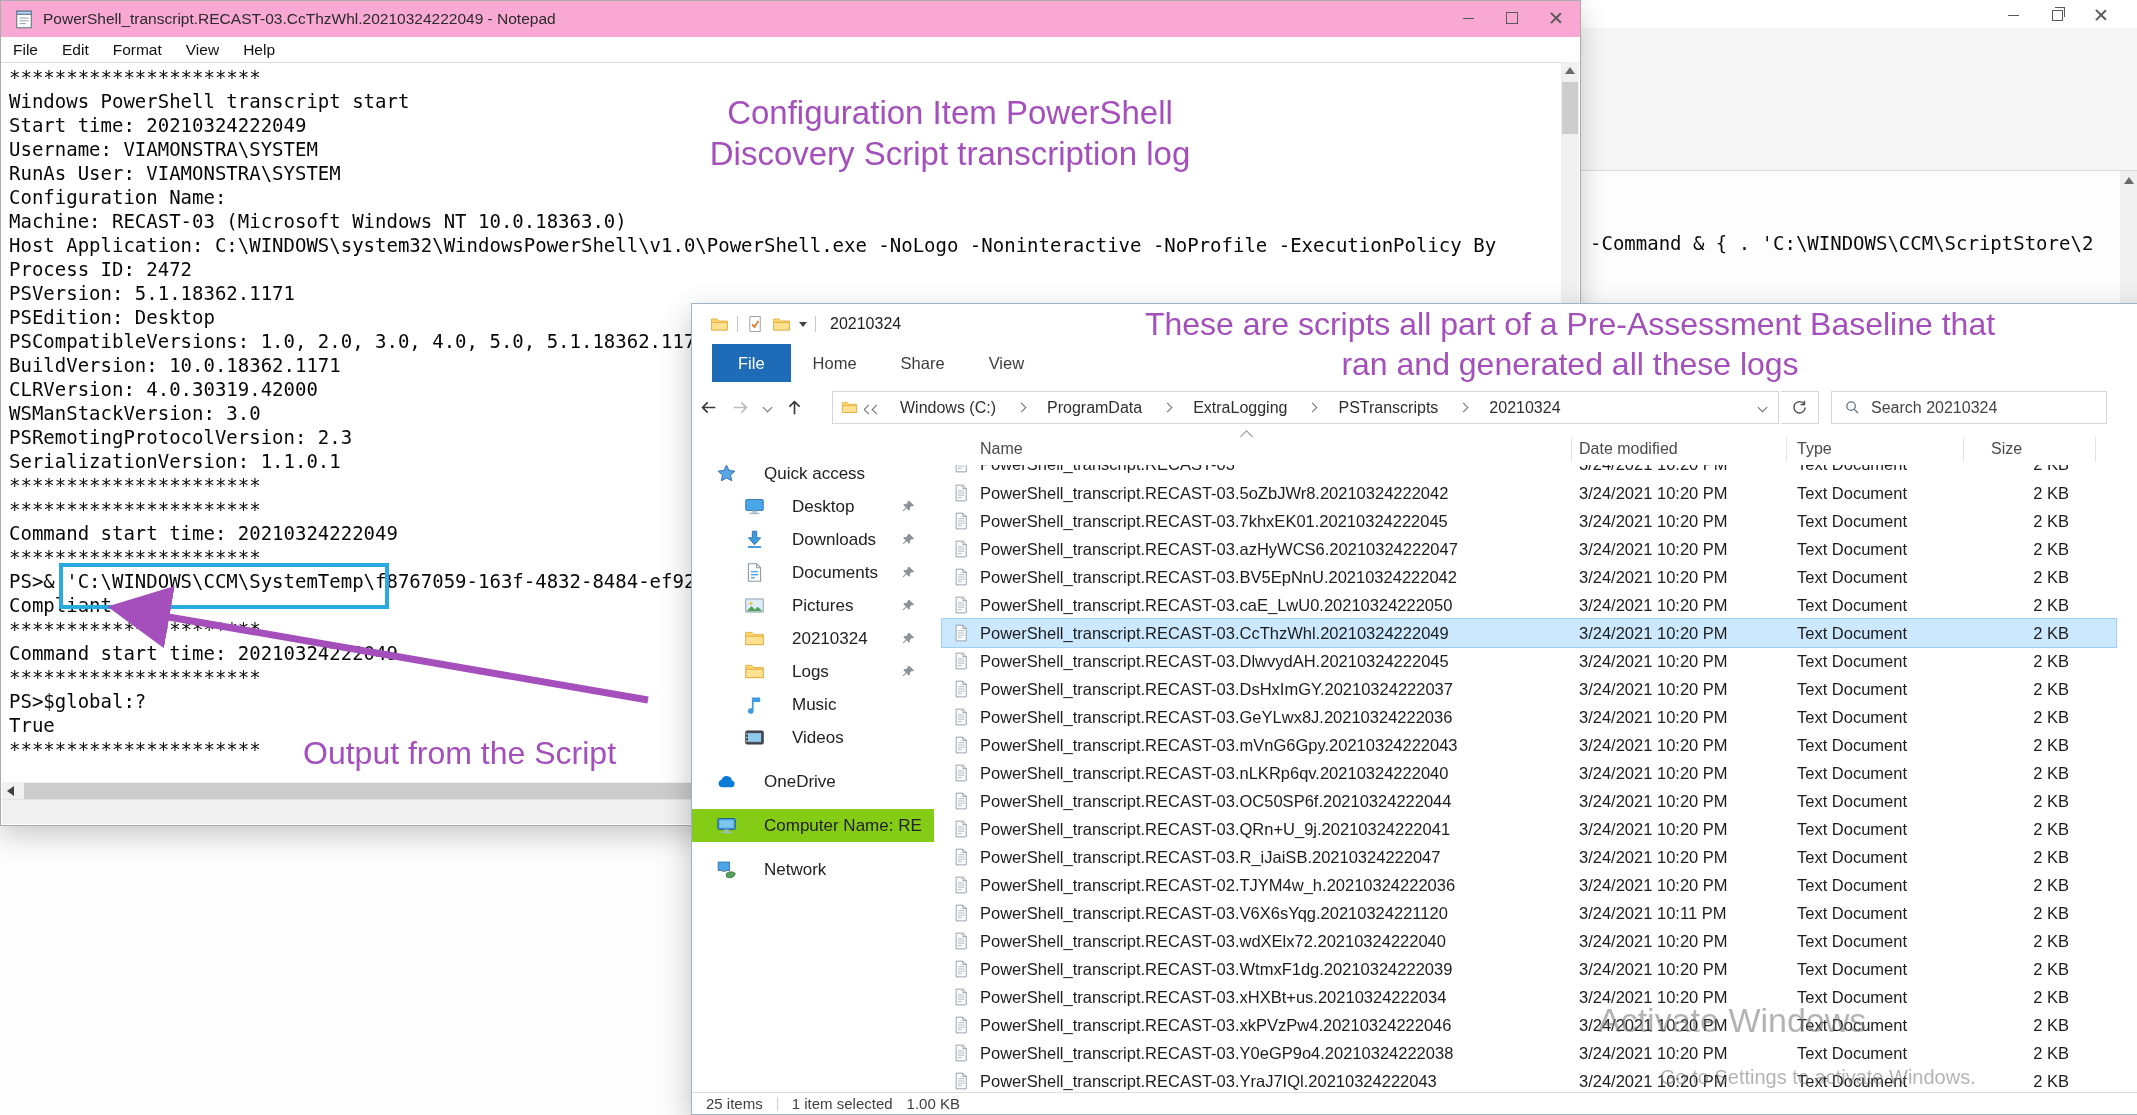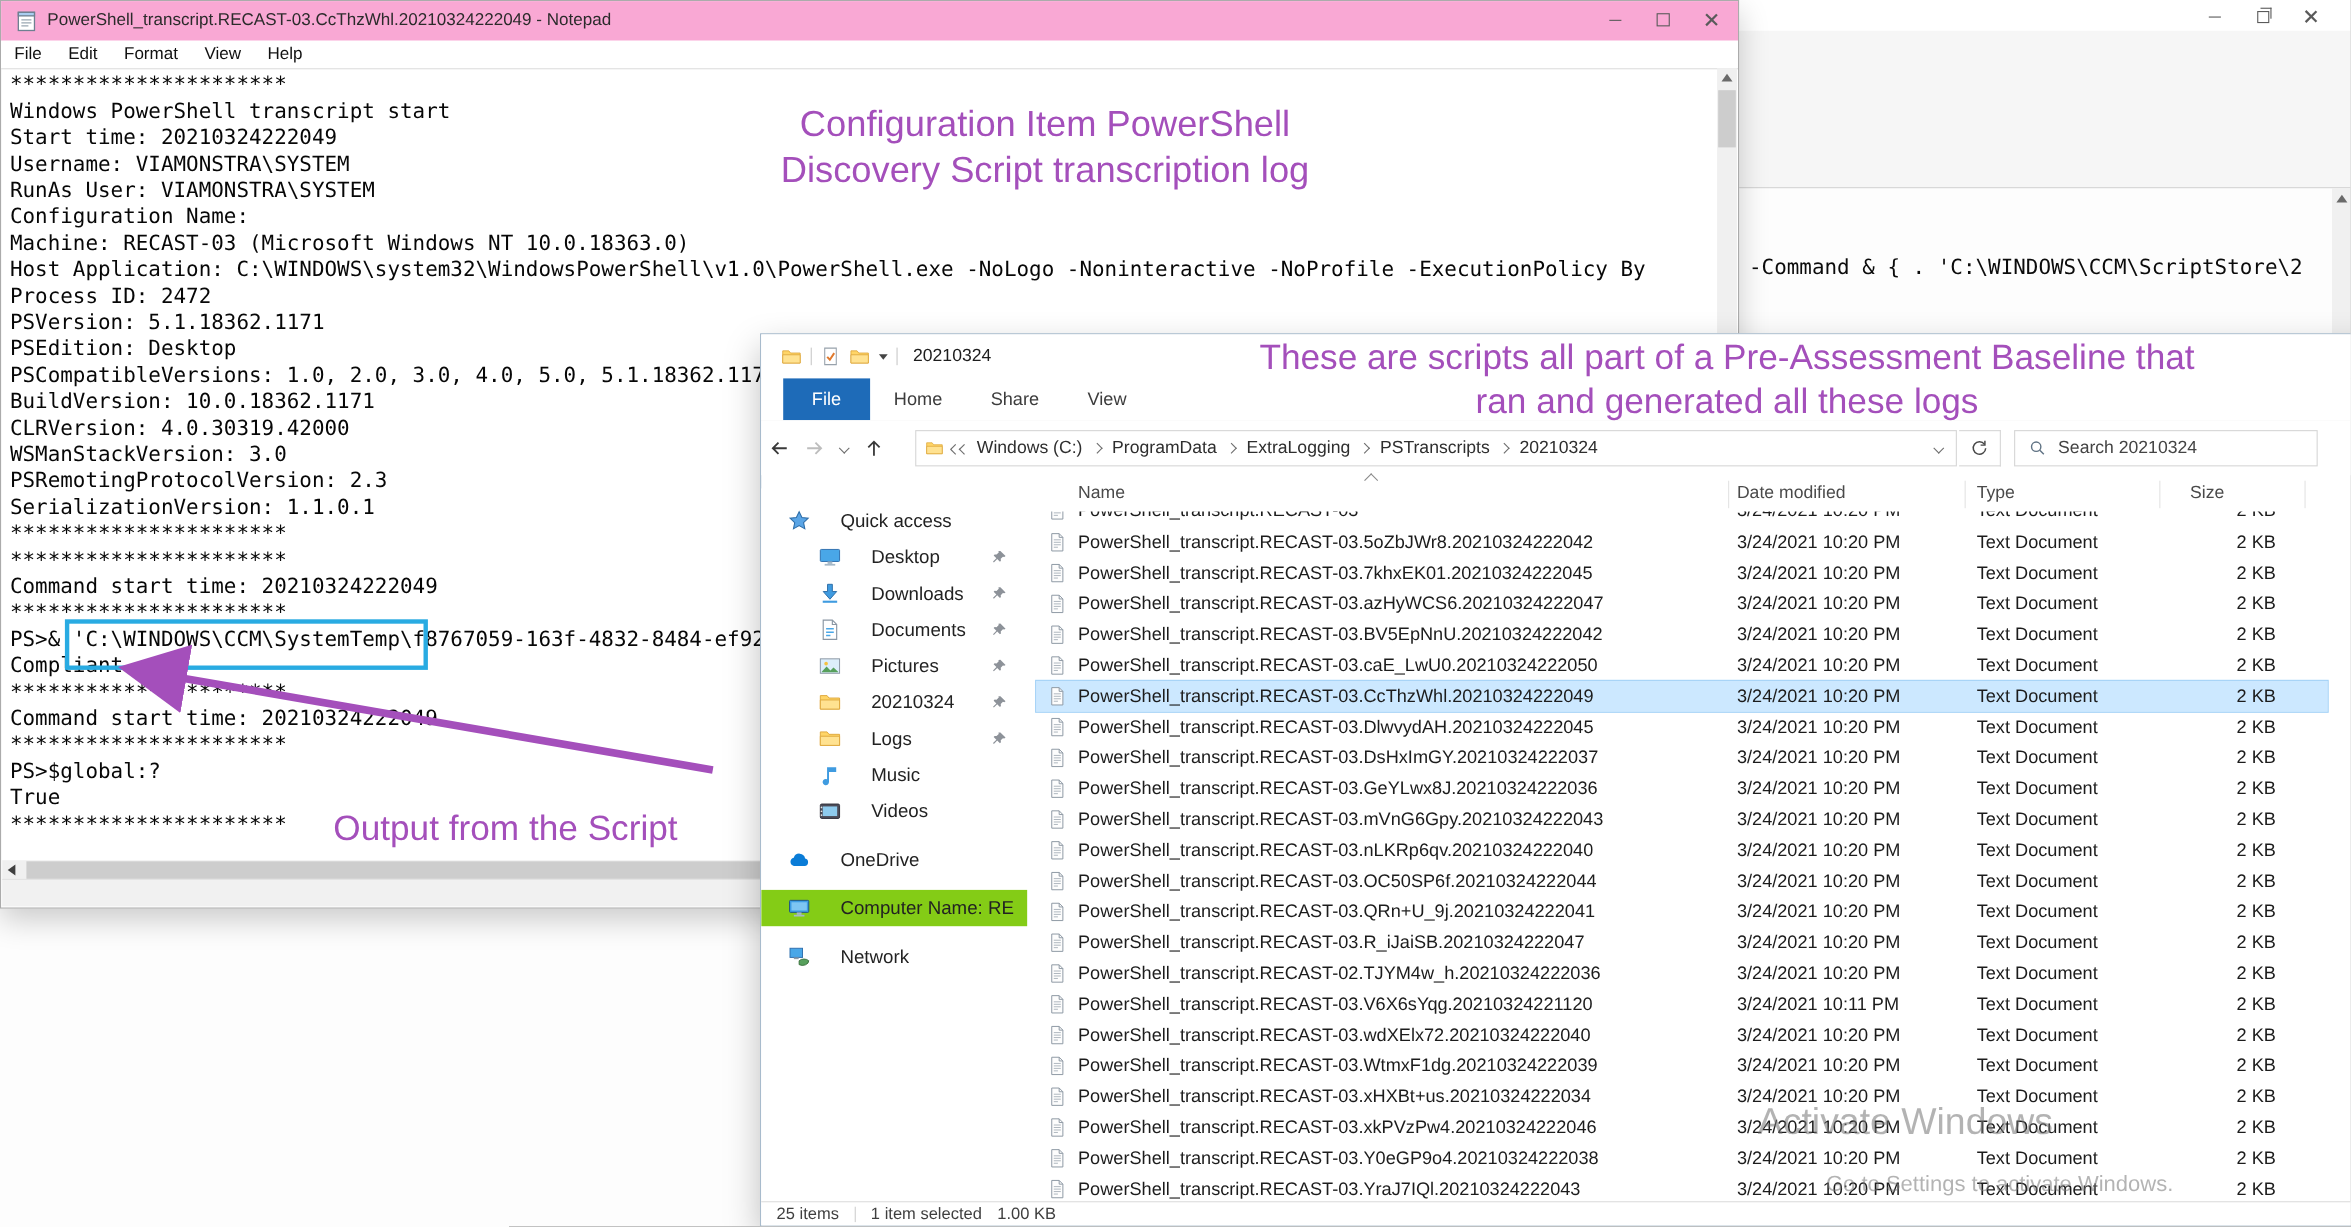--- a/index.html
+++ b/index.html
@@ -55,21 +55,21 @@
   .qat-sep{width:1px;height:16px;background:#c9c9c9;}
   #ex-title{font-size:16px;color:#1d1d1d;margin-left:6px;}
   .chev-down-s{width:0;height:0;border-left:4px solid transparent;border-right:4px solid transparent;border-top:5px solid #444;}
   #ex-tabsrow{left:0;top:40px;right:0;height:38px;background:#fff;border-bottom:1px solid #e4e4e4;display:flex;align-items:stretch;padding-left:20px;}
   .rtab{font-size:16.5px;color:#3c3c3c;display:flex;align-items:center;padding:0 22px;}
   .rtab.file{background:#1e6bb8;color:#fff;padding:0 26px;}
   #ex-addressrow{left:0;top:78px;right:0;height:50px;background:#fff;display:flex;align-items:center;}
   .navbtn{width:32px;display:flex;align-items:center;justify-content:center;}
   #addr-box{position:absolute;left:140px;top:9px;width:947px;height:33px;background:#fff;border:1px solid #d6d6d6;
             display:flex;align-items:center;padding:0 8px;box-sizing:border-box;}
-  #addr-crumbs{display:flex;align-items:center;gap:2px;font-size:16px;color:#2e2e2e;flex:1;overflow:hidden;white-space:nowrap;}
+  #addr-crumbs{display:flex;align-items:center;gap:14px;font-size:16px;color:#2e2e2e;flex:1;overflow:hidden;white-space:nowrap;}
   .crumb{padding:0 6px;}
   .chev{display:inline-block;width:6px;height:6px;border-right:1.6px solid #6d6d6d;border-top:1.6px solid #6d6d6d;transform:rotate(45deg);margin:0 2px;}
   .chev-l{transform:rotate(225deg);margin:0 0.5px;}
   #refresh-btn{position:absolute;left:1089px;top:9px;width:38px;height:33px;border:1px solid #d6d6d6;border-left:none;
                display:flex;align-items:center;justify-content:center;background:#fff;box-sizing:border-box;}
   #search-box{position:absolute;left:1139px;top:9px;width:276px;height:33px;background:#fff;border:1px solid #d6d6d6;
               display:flex;align-items:center;padding-left:12px;gap:10px;box-sizing:border-box;}
   #search-text{font-size:16px;color:#444;}
 
   #ex-sidebar{left:0;top:140px;width:242px;bottom:21px;background:#fff;overflow:hidden;}

